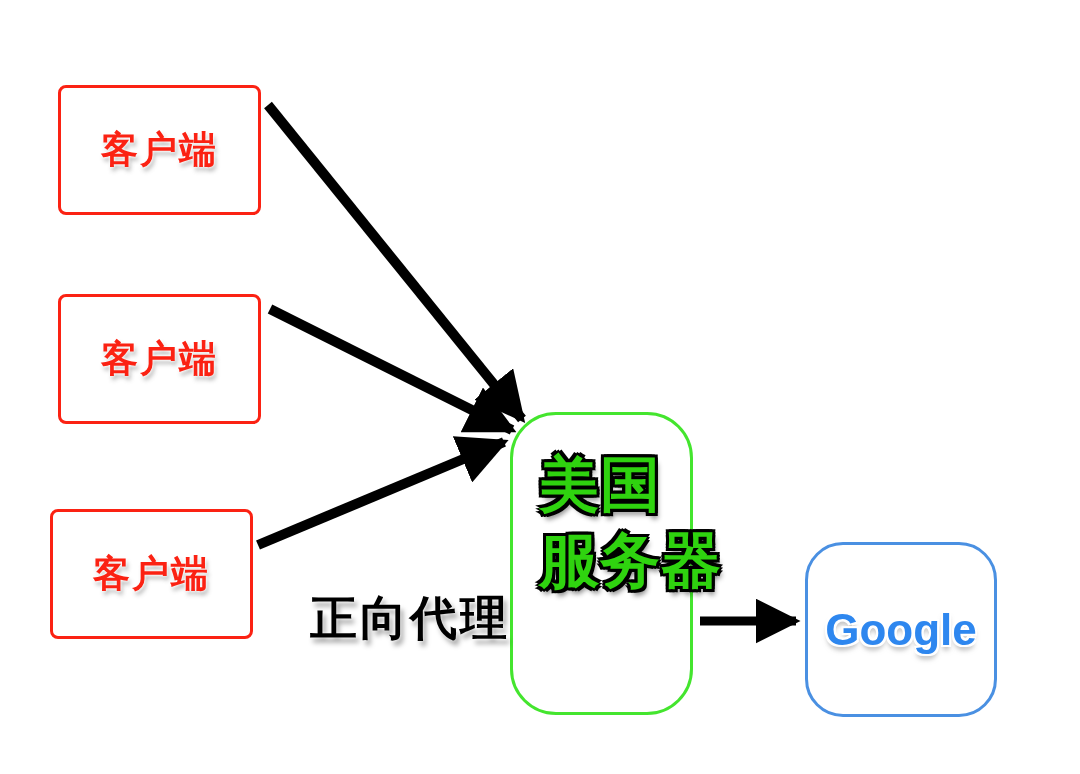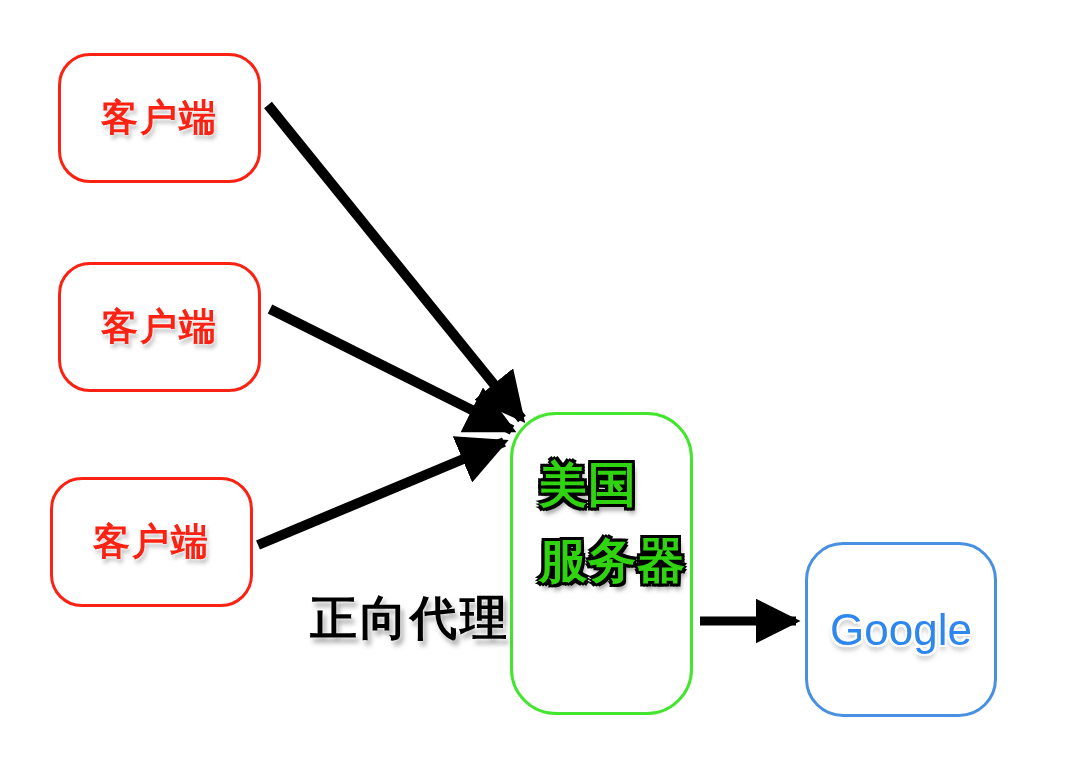--- a/index.html
+++ b/index.html
@@ -28,21 +28,22 @@
     display: flex;
     align-items: center;
     justify-content: center;
     background: #ffffff;
     box-sizing: border-box;
   }
   .client-box {
     width: 203px;
     height: 130px;
     border: 3px solid #fb2213;
-    border-radius: 32px;
+    border-radius: 8px;
+    margin-top: 32px;
   }
   .client-label {
     color: #fb2213;
     font-size: 37px;
     font-weight: bold;
     letter-spacing: 2px;
     text-shadow: 0 0 3px #ffffff, 0 0 3px #ffffff, 2px 4px 4px rgba(100,100,100,0.45);
     white-space: nowrap;
   }
   .client-1 { left: 58px;  top: 53px;  }
@@ -53,21 +54,21 @@
     top: 412px;
     width: 183px;
     height: 303px;
     border: 3px solid #44e52e;
     border-radius: 46px;
     justify-content: flex-start;
     align-items: flex-start;
   }
   .proxy-text {
     padding: 32px 0 0 26px;
-    font-size: 48px;
+    font-size: 60px;
     font-weight: bold;
     line-height: 76px;
     color: #2fd30f;
     letter-spacing: 1px;
     white-space: nowrap;
     text-shadow:
       -3px -3px 0 #000, 3px -3px 0 #000, -3px 3px 0 #000, 3px 3px 0 #000,
       -3px 0 0 #000, 3px 0 0 #000, 0 -3px 0 #000, 0 3px 0 #000,
       3px 6px 5px rgba(0,0,0,0.45);
   }
@@ -76,21 +77,21 @@
     left: 805px;
     top: 542px;
     width: 192px;
     height: 175px;
     border: 3px solid #4a90e2;
     border-radius: 38px;
   }
   .google-label {
     color: #2e87ef;
     font-size: 44px;
-    font-weight: normal;
+    font-weight: bold;
     text-shadow:
       -2px -2px 0 #fff, 2px -2px 0 #fff, -2px 2px 0 #fff, 2px 2px 0 #fff,
       0 5px 5px rgba(120,120,120,0.55);
     white-space: nowrap;
   }
   .caption {
     position: absolute;
     left: 250px;
     top: 586px;
     width: 260px;

